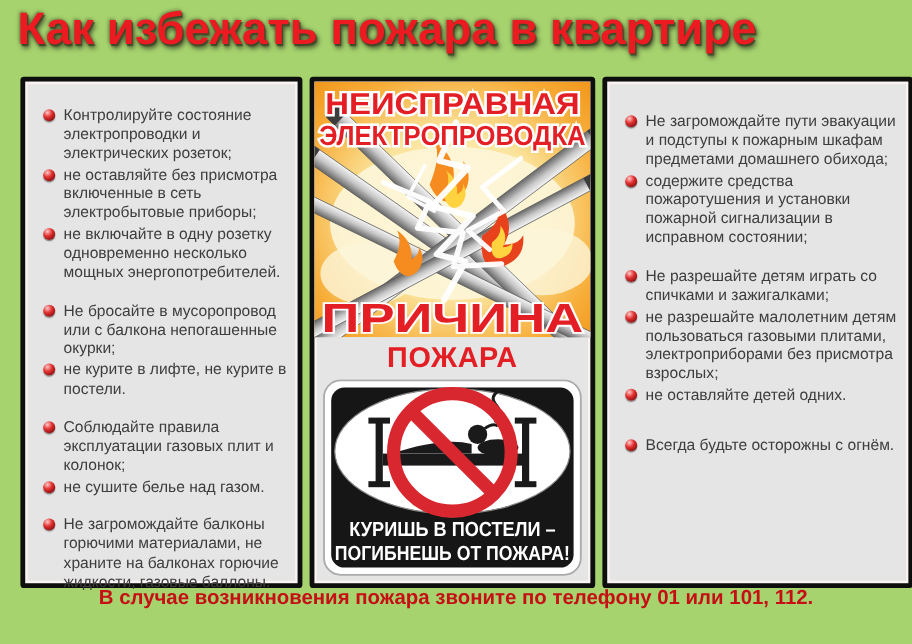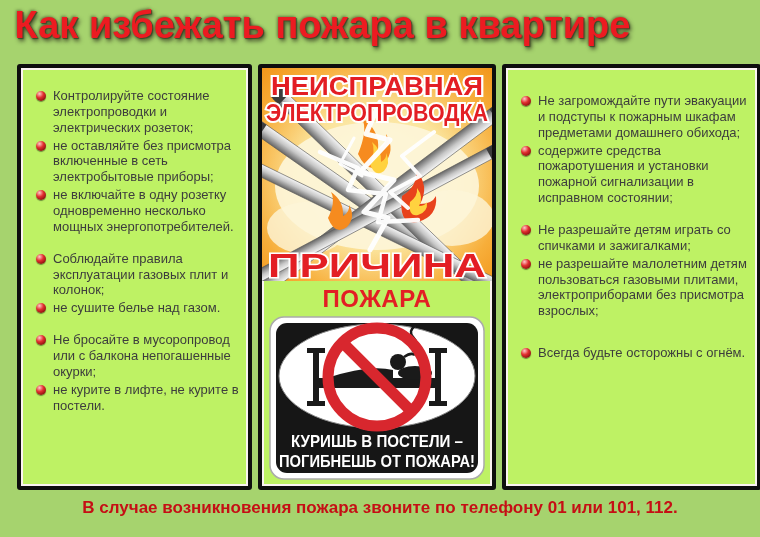--- a/index.html
+++ b/index.html
@@ -10,21 +10,21 @@
   }
   
   #main-title{
     position:absolute;top:4px;left:0;width:645px;text-align:center;
     font-size:38px;font-weight:bold;letter-spacing:0px;color:#ec1b21;
     text-shadow:2px 3px 4px rgba(62,70,40,.95), -1px -1px 3px rgba(62,70,40,.55), 1px 1px 1px rgba(40,45,25,.8);
   }
   
   .panel{
     position:absolute;top:64px;height:426px;box-sizing:border-box;
-    background:#bef264;border:4px solid #0e0e0e;border-radius:3px;
+    background:#e5e5e5;border:4px solid #0e0e0e;border-radius:3px;
     box-shadow:inset 0 0 0 2px #fbf3f2;
   }
   #left-panel{left:17px;width:235px;}
   #center-panel{left:258px;width:238px;display:flex;flex-direction:column;align-items:center;}
   #right-panel{left:502px;width:259px;}
   .panel-list{padding:20px 7px 0 15px;margin:0;list-style:none;}
   #right-panel .panel-list{padding-top:25px;}
   .group{margin-bottom:16px;}
   .group.gap-lg{margin-top:26px;text-align:center;}
   .item{display:flex;gap:7px;margin-bottom:2px;}
@@ -36,21 +36,21 @@
   .item-text{font-size:13px;line-height:1.22;color:#3d3d3d;}
   
   #wiring-poster{display:block;margin-top:0;}
   #pozhara-label{
     font-size:24px;font-weight:bold;color:#e31e24;letter-spacing:.5px;
     margin:4px 0 3px 0;text-align:left;
   }
   #smoking-sign{display:block;}
   
   #footer-warning{
-    position:absolute;top:498px;left:0;width:760px;text-align:center;
+    position:absolute;top:488px;left:0;width:760px;text-align:center;
     font-size:17px;font-weight:bold;color:#c50f15;
   }
   svg text{font-family:"Liberation Sans",sans-serif;}
 </style>
 </head>
 <body>
 
 <div id="poster-root">
 
   <div id="main-title">Как избежать пожара в квартире</div>
@@ -67,35 +67,41 @@
           <span class="item-text">не оставляйте без присмотра включенные в сеть электробытовые приборы;</span>
         </li>
         <li class="item">
           <span class="bullet"></span>
           <span class="item-text">не включайте в одну розетку одновременно несколько мощных энергопотребителей.</span>
         </li>
       </div>
       <div class="group">
         <li class="item">
           <span class="bullet"></span>
+          <span class="item-text">Не бросайте в мусоропровод или с балкона непогашенные окурки;</span>
+        </li>
+        <li class="item">
+          <span class="bullet"></span>
+          <span class="item-text">не курите в лифте, не курите в постели.</span>
+        </li>
+      </div>
+      <div class="group">
+        <li class="item">
+          <span class="bullet"></span>
           <span class="item-text">Соблюдайте правила эксплуатации газовых плит и колонок;</span>
         </li>
         <li class="item">
           <span class="bullet"></span>
           <span class="item-text">не сушите белье над газом.</span>
         </li>
       </div>
       <div class="group">
         <li class="item">
           <span class="bullet"></span>
-          <span class="item-text">Не бросайте в мусоропровод или с балкона непогашенные окурки;</span>
-        </li>
-        <li class="item">
-          <span class="bullet"></span>
-          <span class="item-text">не курите в лифте, не курите в постели.</span>
+          <span class="item-text">Не загромождайте балконы горючими материалами, не храните на балконах горючие жидкости, газовые баллоны.</span>
         </li>
       </div>
     </ul>
   </div>
 
   <div id="center-panel" class="panel">
 
     <svg id="wiring-poster" width="230" height="213" viewBox="0 0 230 213" aria-hidden="true">
       <defs>
         <radialGradient id="bgGrad" cx="50%" cy="52%" r="78%">
@@ -201,20 +207,24 @@
       </div>
       <div class="group">
         <li class="item">
           <span class="bullet"></span>
           <span class="item-text">Не разрешайте детям играть со спичками и зажигалками;</span>
         </li>
         <li class="item">
           <span class="bullet"></span>
           <span class="item-text">не разрешайте малолетним детям пользоваться газовыми плитами, электроприборами без присмотра взрослых;</span>
         </li>
+        <li class="item">
+          <span class="bullet"></span>
+          <span class="item-text">не оставляйте детей одних.</span>
+        </li>
       </div>
       <div class="group gap-lg">
         <li class="item">
           <span class="bullet"></span>
           <span class="item-text">Всегда будьте осторожны с огнём.</span>
         </li>
       </div>
     </ul>
   </div>
 

